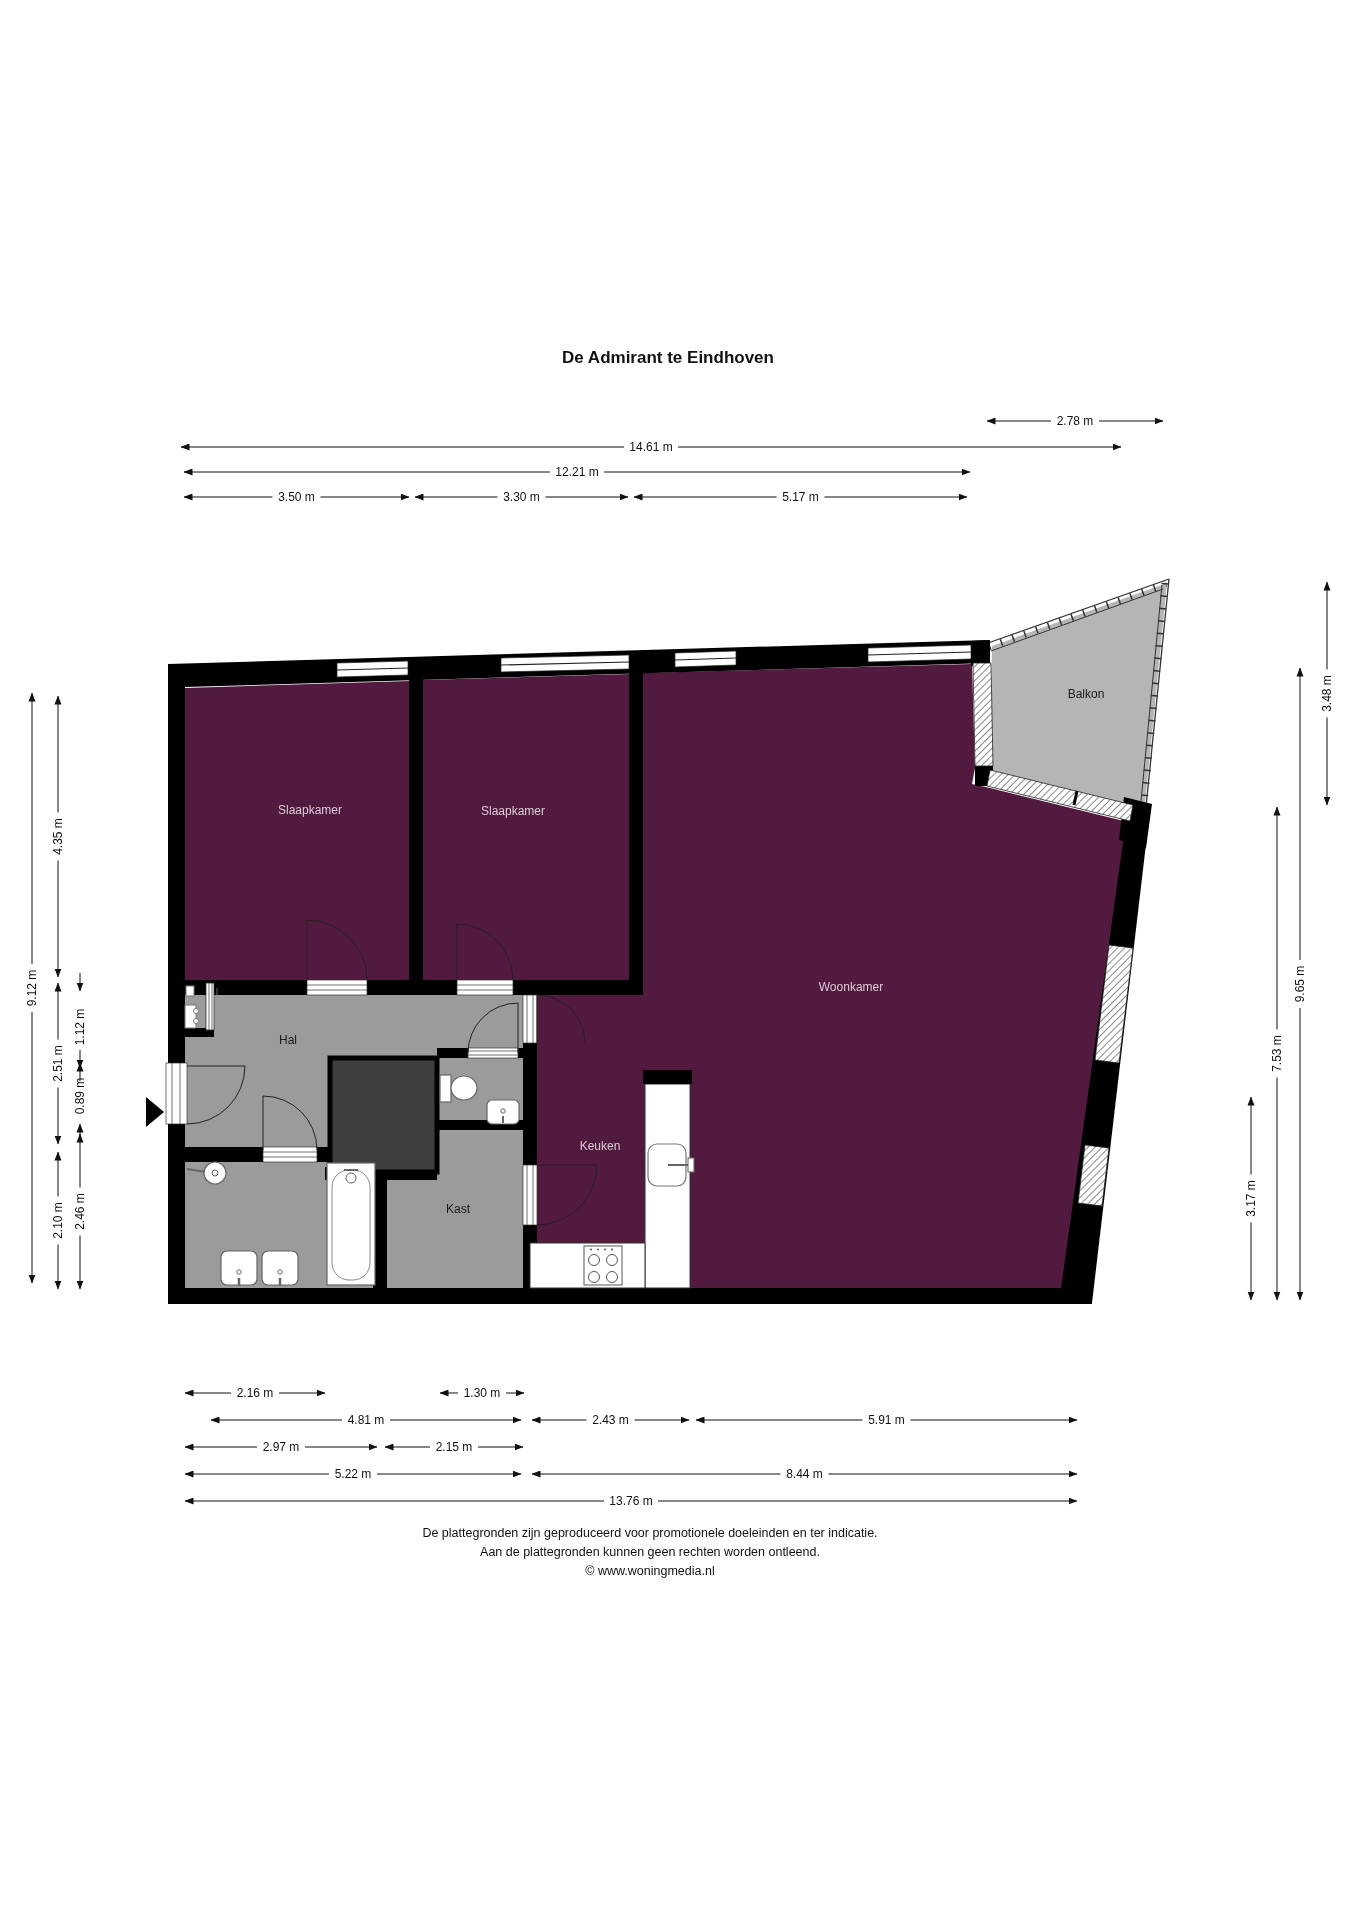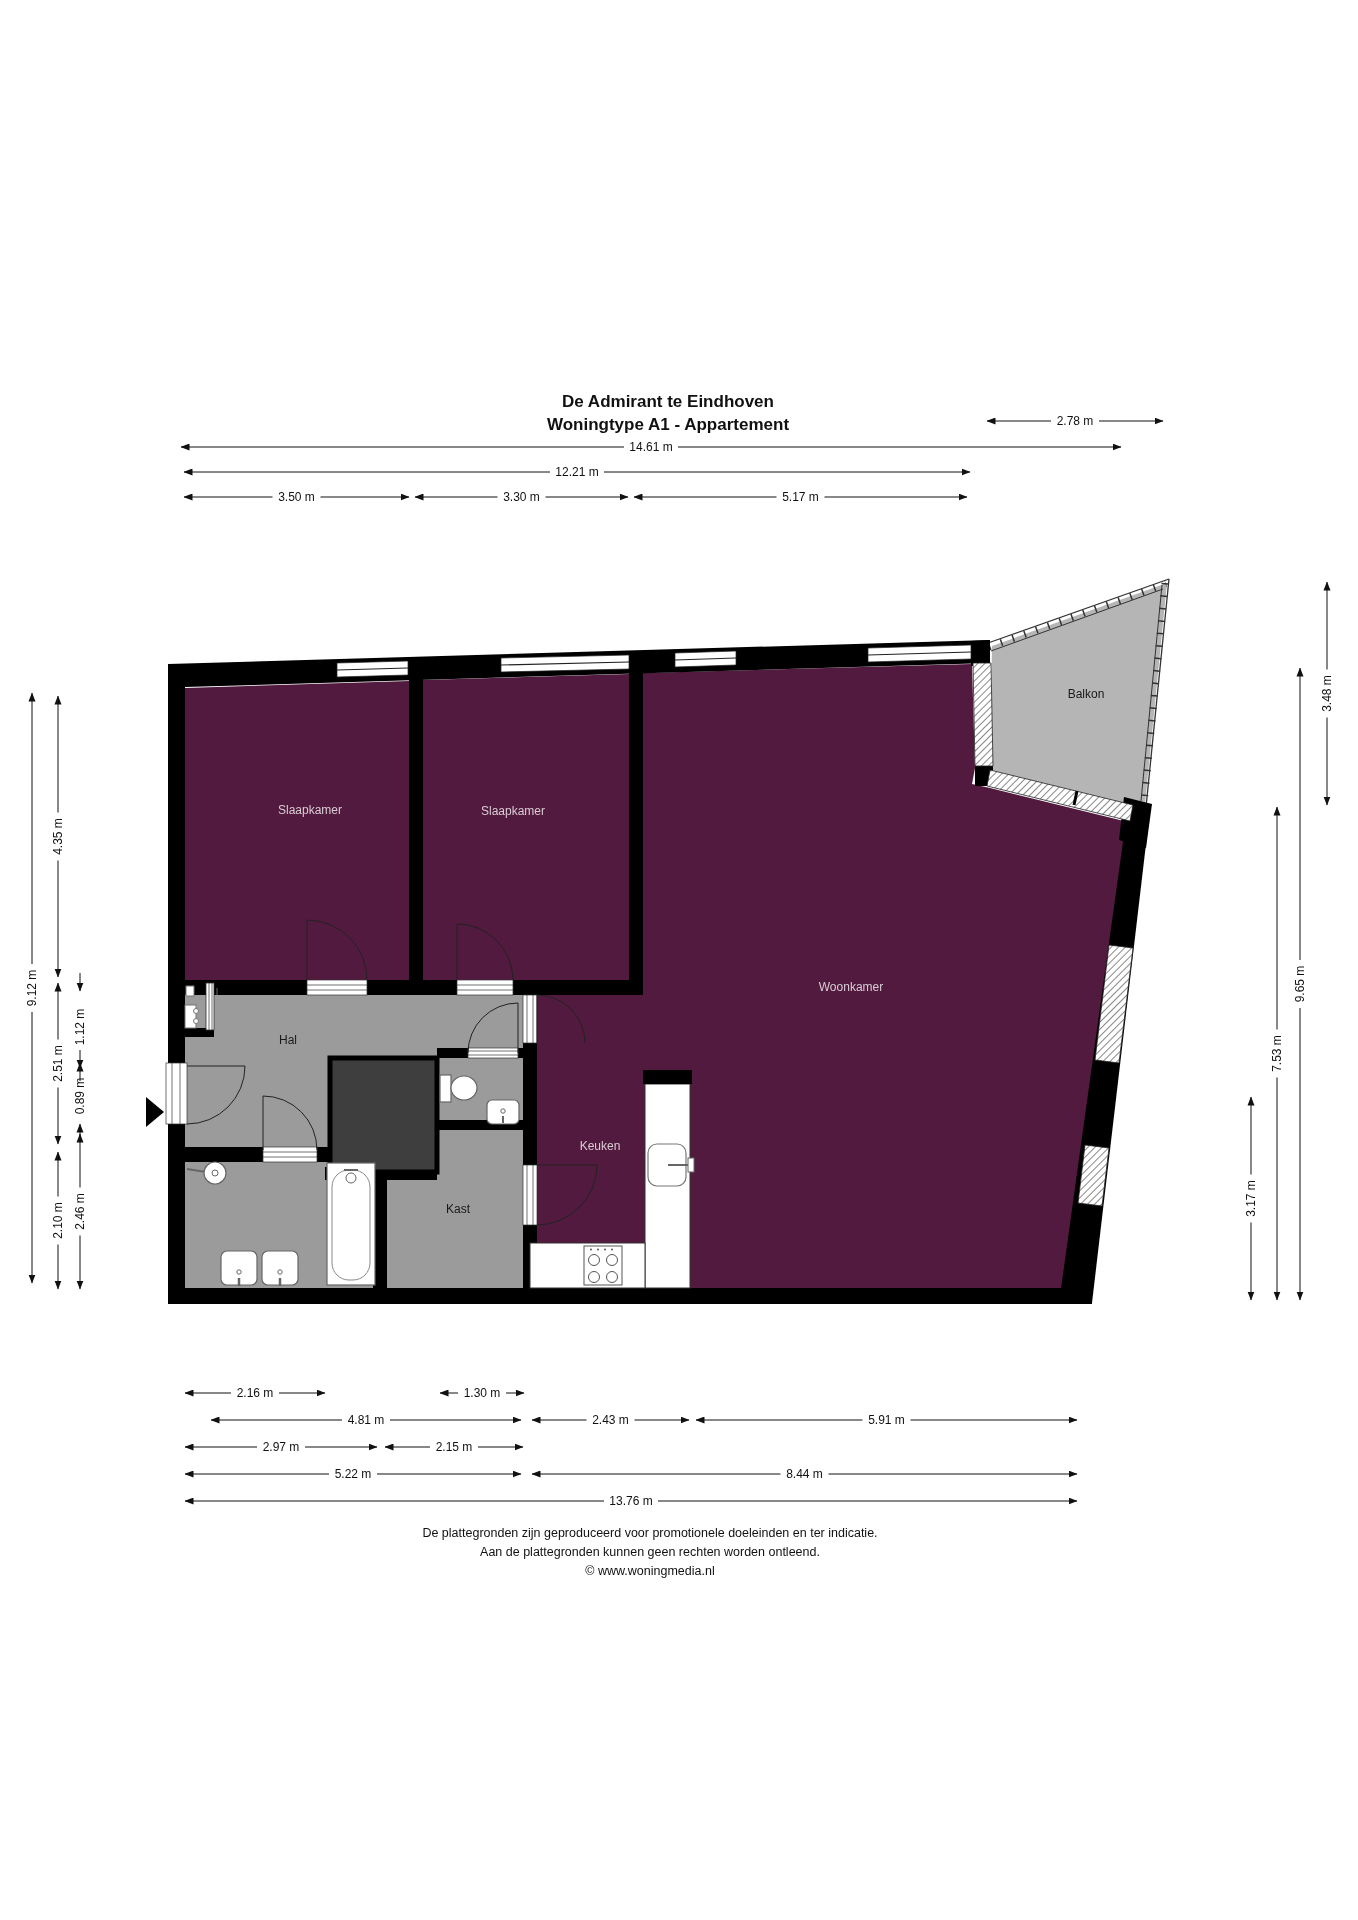--- a/index.html
+++ b/index.html
@@ -1,30 +1,29 @@
 <!DOCTYPE html>
 <html style="--wall: #000000; --living: #521a3e; --gray: #9b9b9b; --balcony: #b5b5b5; --shaft: #3e3e3e;"><head>
 <meta charset="utf-8">
 <style>
   html,body{margin:0;padding:0;background:#fff;}
   body{width:1358px;height:1920px;position:relative;font-family:"Liberation Sans",sans-serif;}
   #plan-svg{position:absolute;left:0;top:0;}
-  .title-block{position:absolute;left:268px;top:346px;width:800px;text-align:center;color:#111;margin-top:44px;}
+  .title-block{position:absolute;left:268px;top:346px;width:800px;text-align:center;color:#111;}
   .title-block div{font-size:17px;font-weight:bold;line-height:23px;}
   text{font-family:"Liberation Sans",sans-serif;}
   .dimtext{font-size:12px;fill:#111;}
   .roomtext{font-size:12px;}
   .fix{fill:#fff;stroke:#666;stroke-width:1.2;}
 </style>
 </head>
 <body>
 
 <div class="title-block">
   <div>De Admirant te Eindhoven</div>
-  <div>Woningtype A1 - Appartement</div>
 </div>
 
 <svg id="plan-svg" width="1358" height="1920" viewBox="0 0 1358 1920" xmlns="http://www.w3.org/2000/svg">
   <defs>
     <marker id="arrowR" markerWidth="10" markerHeight="8" refX="8.5" refY="3.5" orient="auto">
       <path d="M0,0 L9,3.5 L0,7 z" fill="#111"></path>
     </marker>
     <marker id="arrowL" markerWidth="10" markerHeight="8" refX="0.5" refY="3.5" orient="auto">
       <path d="M9,0 L0,3.5 L9,7 z" fill="#111"></path>
     </marker>

